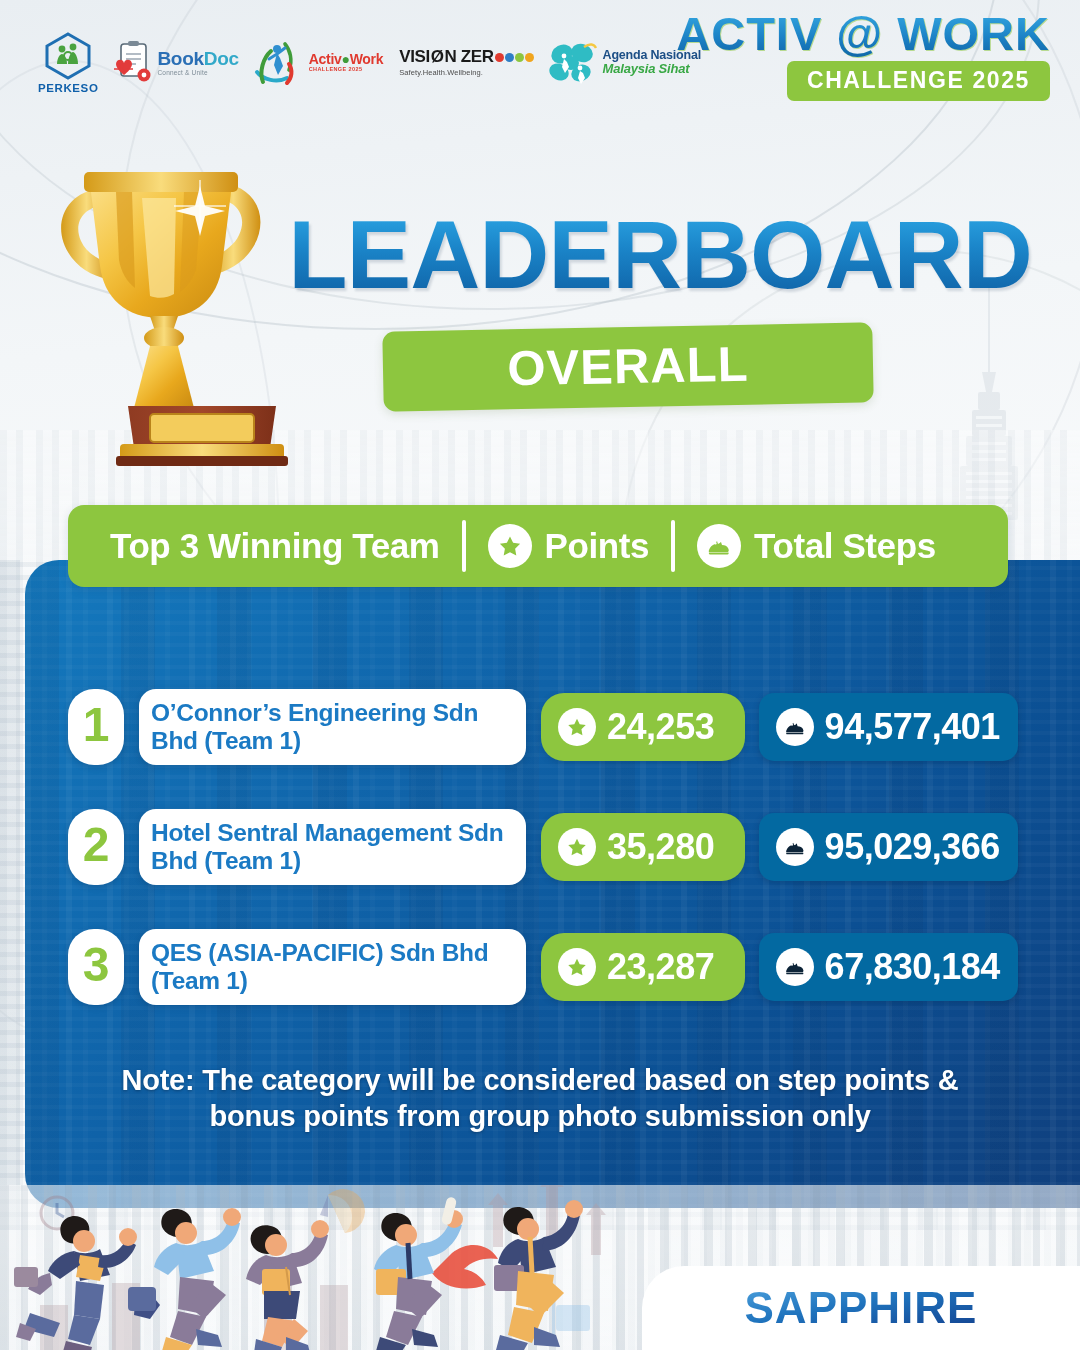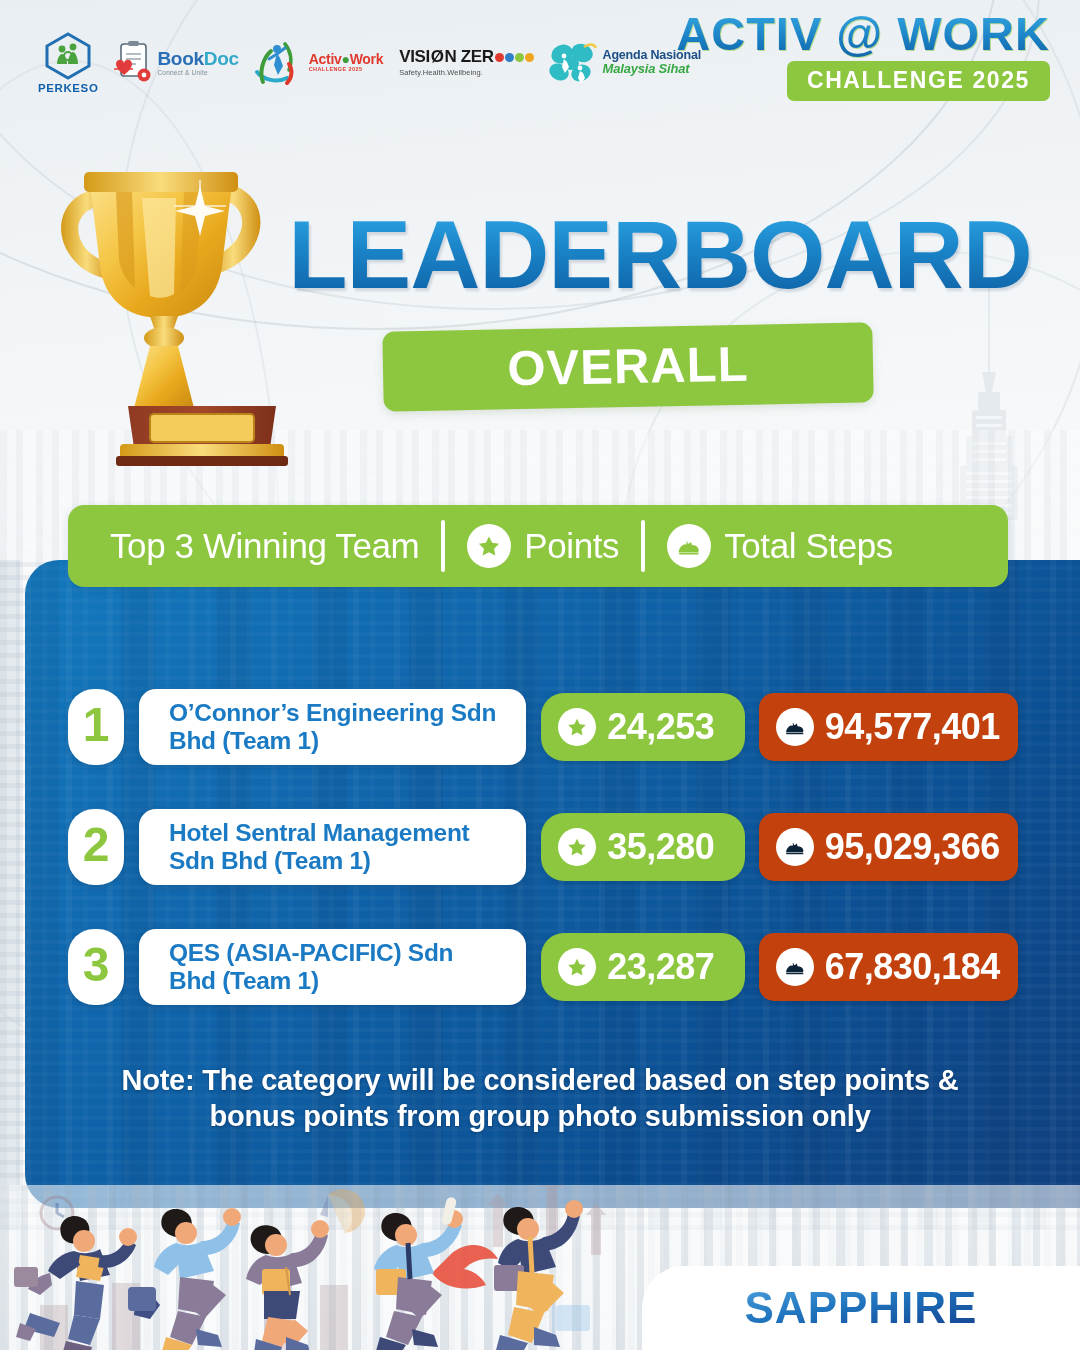--- a/index.html
+++ b/index.html
@@ -130,21 +130,21 @@
 
   
   .colbar {
     position:absolute; left:68px; top:505px; width:940px; height:82px; z-index:7;
     background:#8dc63f; border-radius:16px;
     display:flex; align-items:center; padding:0 24px;
     box-shadow:0 3px 10px rgba(20,60,100,.14);
   }
   .colbar .chead {
     display:flex; align-items:center; gap:13px;
-    color:#fff; font-weight:normal; font-size:35px; letter-spacing:-.4px;
+    color:#fff; font-weight:bold; font-size:35px; letter-spacing:-.4px;
   }
   .colbar .cdiv { width:4px; height:52px; background:#fff; margin:0 22px; border-radius:2px; }
   .cb-team { margin-left:18px; }
   .cb-pts  { }
   .cb-steps{ }
   .icircle {
     width:44px; height:44px; border-radius:50%; background:#fff;
     display:flex; align-items:center; justify-content:center; flex:0 0 auto;
   }
 
@@ -156,34 +156,34 @@
   }
   .row-1 { top:688px; } .row-2 { top:808px; } .row-3 { top:928px; }
   .rank {
     width:56px; height:76px; background:#fff; border-radius:26px;
     display:flex; align-items:center; justify-content:center; flex:0 0 auto;
     box-shadow:0 2px 6px rgba(8,40,75,.22);
   }
   .rank span { color:#8dc63f; font-size:48px; font-weight:bold; line-height:1; transform:translateY(-2px); }
   .team {
     margin-left:15px; width:388px; height:76px; background:#fff; border-radius:17px;
-    display:flex; align-items:center; padding:0 30px;
+    display:flex; align-items:center; padding:0 12px;
     box-shadow:0 2px 6px rgba(8,40,75,.22);
   }
   .team span {
     color:#1b7ac4; font-size:24.5px; font-weight:bold; line-height:1.13; letter-spacing:-.3px;
   }
   .pts {
     margin-left:15px; width:204px; height:68px; background:#8dc63f; border-radius:23px;
     display:flex; align-items:center; gap:11px; padding-left:17px;
     box-shadow:0 2px 6px rgba(8,40,75,.20);
   }
   .pts .val { color:#fff; font-size:36px; font-weight:bold; letter-spacing:-.5px; }
   .steps {
-    margin-left:14px; width:260px; height:68px; background:#c2410c; border-radius:15px;
+    margin-left:14px; width:260px; height:68px; background:#0369a1; border-radius:15px;
     display:flex; align-items:center; gap:11px; padding-left:17px;
     box-shadow:0 2px 6px rgba(8,40,75,.28);
   }
   .steps .val { color:#fff; font-size:36px; font-weight:bold; letter-spacing:-.5px; }
   .icircle-sm { width:38px; height:38px; border-radius:50%; background:#fff;
     display:flex; align-items:center; justify-content:center; flex:0 0 auto; }
 
   
   .note {
     position:absolute; left:80px; top:1062px; width:920px; z-index:7;

